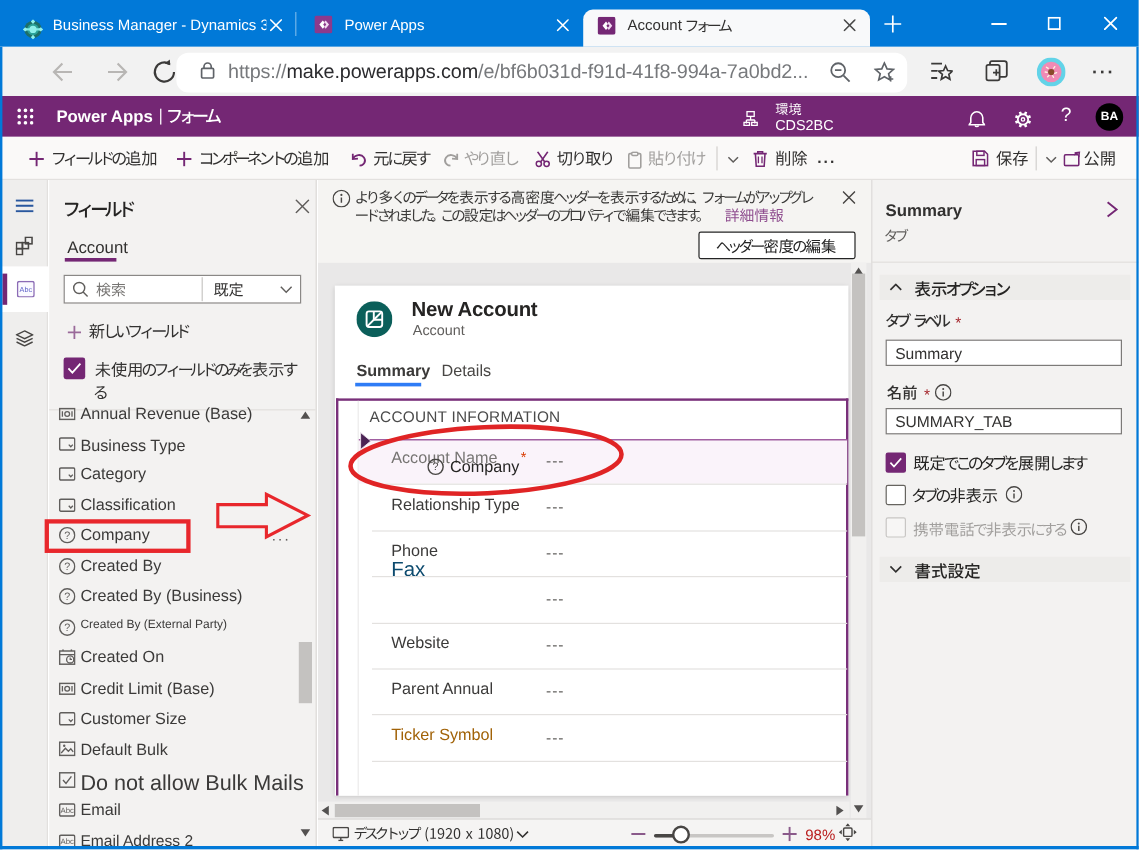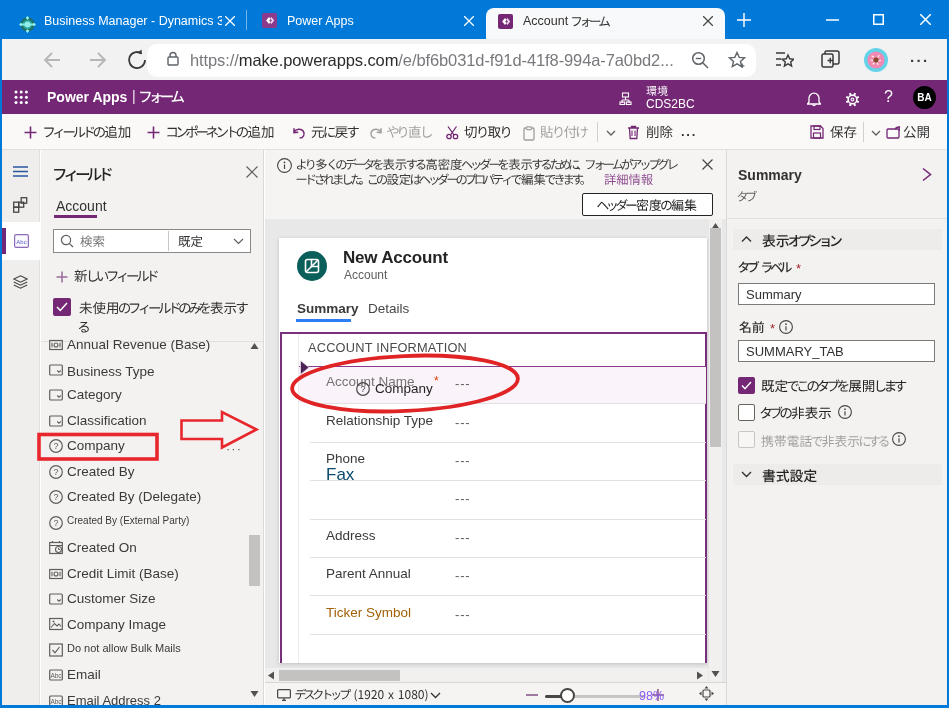--- a/index.html
+++ b/index.html
@@ -396,21 +396,21 @@
 <div style="position:absolute;left:67px;top:438.3px;font-size:13.5px;color:#3b3a39;white-space:nowrap">Company</div>
 <svg style="position:absolute;left:49px;top:464.75px;" width="14" height="14" viewBox="0 0 14 14">
     <circle cx="7" cy="7" r="6.3" fill="none" stroke="#605e5c" stroke-width="1.2"></circle>
     <text x="7" y="10" font-size="9" text-anchor="middle" fill="#605e5c" font-family="Liberation Sans,sans-serif">?</text>
   </svg>
 <div style="position:absolute;left:67px;top:463.8px;font-size:13.5px;color:#3b3a39;white-space:nowrap">Created By</div>
 <svg style="position:absolute;left:49px;top:490.2px;" width="14" height="14" viewBox="0 0 14 14">
     <circle cx="7" cy="7" r="6.3" fill="none" stroke="#605e5c" stroke-width="1.2"></circle>
     <text x="7" y="10" font-size="9" text-anchor="middle" fill="#605e5c" font-family="Liberation Sans,sans-serif">?</text>
   </svg>
-<div style="position:absolute;left:67px;top:489.2px;font-size:13.5px;color:#3b3a39;white-space:nowrap">Created By (Delegate)</div>
+<div style="position:absolute;left:67px;top:489.2px;font-size:13.5px;color:#3b3a39;white-space:nowrap">Created By (Business)</div>
 <svg style="position:absolute;left:49px;top:515.65px;" width="14" height="14" viewBox="0 0 14 14">
     <circle cx="7" cy="7" r="6.3" fill="none" stroke="#605e5c" stroke-width="1.2"></circle>
     <text x="7" y="10" font-size="9" text-anchor="middle" fill="#605e5c" font-family="Liberation Sans,sans-serif">?</text>
   </svg>
 <div style="position:absolute;left:67px;top:514.6px;font-size:10px;color:#3b3a39;white-space:nowrap">Created By (External Party)</div>
 <svg style="position:absolute;left:49px;top:541.1px;" width="14" height="14" viewBox="0 0 14 14">
     <rect x="0.7" y="1.5" width="12.6" height="11" fill="none" stroke="#605e5c" stroke-width="1.2"></rect>
     <path d="M0.7 4.5 H13.3 M3.5 1.5 V0 M10.5 1.5 V0" stroke="#605e5c" stroke-width="1.2"></path>
     <circle cx="9.5" cy="8.5" r="3" fill="#f3f2f1" stroke="#605e5c" stroke-width="1.1"></circle>
     <path d="M9.5 7 V8.5 H11" fill="none" stroke="#605e5c" stroke-width="1"></path>
@@ -425,26 +425,26 @@
 <svg style="position:absolute;left:49px;top:592.0px;" width="14" height="14" viewBox="0 0 14 14">
     <rect x="0.7" y="2" width="12.6" height="10" rx="1" fill="none" stroke="#605e5c" stroke-width="1.2"></rect>
     <path d="M8.3 7.5 L10 9.3 L11.7 7.5" fill="none" stroke="#605e5c" stroke-width="1.1"></path>
   </svg>
 <div style="position:absolute;left:67px;top:591.0px;font-size:13.5px;color:#3b3a39;white-space:nowrap">Customer Size</div>
 <svg style="position:absolute;left:49px;top:617.45px;" width="14" height="14" viewBox="0 0 14 14">
     <rect x="0.7" y="1.5" width="12.6" height="11" fill="none" stroke="#605e5c" stroke-width="1.2"></rect>
     <path d="M2 10.5 L5.5 6.5 L8 9 L10 7 L12 9.5" fill="none" stroke="#605e5c" stroke-width="1.1"></path>
     <circle cx="4.5" cy="4.5" r="1" fill="#605e5c"></circle>
   </svg>
-<div style="position:absolute;left:67px;top:616.5px;font-size:13.5px;color:#3b3a39;white-space:nowrap">Company Image</div>
+<div style="position:absolute;left:67px;top:616.5px;font-size:13.5px;color:#3b3a39;white-space:nowrap">Default Bulk</div>
 <svg style="position:absolute;left:49px;top:642.9px;" width="14" height="14" viewBox="0 0 14 14">
     <rect x="0.7" y="1" width="12.6" height="12" fill="none" stroke="#605e5c" stroke-width="1.2"></rect>
     <path d="M3.5 7 L6 9.8 L10.5 4" fill="none" stroke="#605e5c" stroke-width="1.2"></path>
   </svg>
-<div style="position:absolute;left:67px;top:641.9px;font-size:11px;color:#3b3a39;white-space:nowrap">Do not allow Bulk Mails</div>
+<div style="position:absolute;left:67px;top:641.9px;font-size:18px;color:#3b3a39;white-space:nowrap">Do not allow Bulk Mails</div>
 <svg style="position:absolute;left:49px;top:668.3499999999999px;" width="14" height="14" viewBox="0 0 14 14">
     <rect x="0.7" y="2" width="12.6" height="10" rx="1" fill="none" stroke="#605e5c" stroke-width="1.2"></rect>
     <text x="7" y="9.6" font-size="6.5" text-anchor="middle" fill="#605e5c" font-family="Liberation Sans,sans-serif">Abc</text>
   </svg>
 <div style="position:absolute;left:67px;top:667.3px;font-size:13.5px;color:#3b3a39;white-space:nowrap">Email</div>
 <svg style="position:absolute;left:49px;top:693.8px;" width="14" height="14" viewBox="0 0 14 14">
     <rect x="0.7" y="2" width="12.6" height="10" rx="1" fill="none" stroke="#605e5c" stroke-width="1.2"></rect>
     <text x="7" y="9.6" font-size="6.5" text-anchor="middle" fill="#605e5c" font-family="Liberation Sans,sans-serif">Abc</text>
   </svg>
 <div style="position:absolute;left:67px;top:692.8px;font-size:13px;color:#3b3a39;white-space:nowrap">Email Address 2</div>
@@ -592,21 +592,21 @@
     <circle cx="7" cy="7" r="6.3" fill="none" stroke="#484644" stroke-width="1.2"></circle>
     <text x="7" y="10" font-size="9" text-anchor="middle" fill="#484644" font-family="Liberation Sans,sans-serif">?</text>
   </svg>
 <div style="position:absolute;left:375px;top:381px;font-size:13.5px;color:#252423">Company</div>
 <div style="position:absolute;left:326px;top:412.5px;font-size:13.5px;color:#3b3a39;white-space:nowrap">Relationship Type</div>
 <div style="position:absolute;left:455px;top:414.5px;font-size:13px;color:#605e5c;letter-spacing:0.8px">---</div>
 <div style="position:absolute;left:326px;top:450.9px;font-size:13.5px;color:#3b3a39;white-space:nowrap">Phone</div>
 <div style="position:absolute;left:455px;top:452.9px;font-size:13px;color:#605e5c;letter-spacing:0.8px">---</div>
 <div style="position:absolute;left:326px;top:465px;font-size:17px;color:#0c4a6e;white-space:nowrap">Fax</div>
 <div style="position:absolute;left:455px;top:491.3px;font-size:13px;color:#605e5c;letter-spacing:0.8px">---</div>
-<div style="position:absolute;left:326px;top:527.7px;font-size:13.5px;color:#3b3a39;white-space:nowrap">Address</div>
+<div style="position:absolute;left:326px;top:527.7px;font-size:13.5px;color:#3b3a39;white-space:nowrap">Website</div>
 <div style="position:absolute;left:455px;top:529.7px;font-size:13px;color:#605e5c;letter-spacing:0.8px">---</div>
 <div style="position:absolute;left:326px;top:566.1px;font-size:13.5px;color:#3b3a39;white-space:nowrap">Parent Annual</div>
 <div style="position:absolute;left:455px;top:568.1px;font-size:13px;color:#605e5c;letter-spacing:0.8px">---</div>
 <div style="position:absolute;left:326px;top:604.5px;font-size:13.5px;color:#a16207;white-space:nowrap">Ticker Symbol</div>
 <div style="position:absolute;left:455px;top:606.5px;font-size:13px;color:#605e5c;letter-spacing:0.8px">---</div>
 <div style="position:absolute;left:310px;top:403.3px;width:396px;height:1px;background:#e3e1df"></div>
 <div style="position:absolute;left:310px;top:441.7px;width:396px;height:1px;background:#e3e1df"></div>
 <div style="position:absolute;left:310px;top:480.1px;width:396px;height:1px;background:#e3e1df"></div>
 <div style="position:absolute;left:310px;top:518.5px;width:396px;height:1px;background:#e3e1df"></div>
 <div style="position:absolute;left:310px;top:556.9px;width:396px;height:1px;background:#e3e1df"></div>
@@ -659,21 +659,21 @@
   </svg>
 <svg style="position:absolute;left:526px;top:693px;" width="12" height="4" viewBox="0 0 12 4">
     <path d="M0 2 H12" stroke="#8a5a8a" stroke-width="1.6"></path>
   </svg>
 <div style="position:absolute;left:545px;top:694.5px;width:100px;height:3px;background:#c8c6c4;border-radius:2px"></div>
 <div style="position:absolute;left:545px;top:694.5px;width:23px;height:3px;background:#484644;border-radius:2px"></div>
 <div style="position:absolute;left:560px;top:688px;width:15px;height:15px;background:#fff;border:2px solid #484644;border-radius:50%"></div>
 <svg style="position:absolute;left:652px;top:689px;" width="12" height="12" viewBox="0 0 12 12">
     <path d="M6 0 V12 M0 6 H12" stroke="#8a5a8a" stroke-width="1.6"></path>
   </svg>
-<div style="position:absolute;left:639px;top:689px;font-size:12.5px;color:#8b5cf6">98%</div>
+<div style="position:absolute;left:671px;top:689px;font-size:12.5px;color:#b91c1c">98%</div>
 <svg style="position:absolute;left:699px;top:686px;" width="15" height="15" viewBox="0 0 15 15">
     <rect x="4" y="4" width="7" height="7" rx="1" fill="none" stroke="#484644" stroke-width="1.2"></rect>
     <path d="M7.5 0 L9.5 2.5 H5.5 Z M7.5 15 L9.5 12.5 H5.5 Z M0 7.5 L2.5 5.5 V9.5 Z M15 7.5 L12.5 5.5 V9.5 Z" fill="#484644"></path>
   </svg>
 <div style="position:absolute;left:726px;top:150px;width:223px;height:558px;background:#f3f2f1;border-left:1px solid #dcdad9"></div>
 <div style="position:absolute;left:738px;top:167px;font-size:14px;font-weight:700;color:#323130">Summary</div>
 <svg style="position:absolute;left:921px;top:167px;" width="12" height="15" viewBox="0 0 12 15">
     <path d="M2 1.5 L9.5 7.5 L2 13.5" fill="none" stroke="#742774" stroke-width="1.6"></path>
   </svg>
 <svg style="position:absolute;left:738px;top:201px;overflow:visible;" width="1" height="1">

